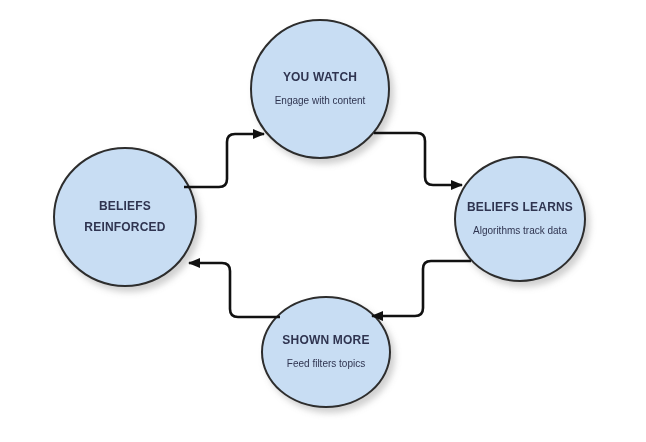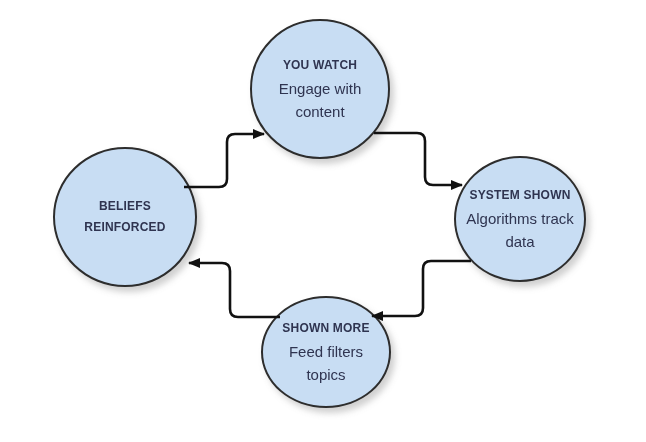--- a/index.html
+++ b/index.html
@@ -35,21 +35,21 @@
   .node-title{
     display:block;
     font-weight:700;
     font-size:12px;
     line-height:21px;
     letter-spacing:0.2px;
     color:var(--text);
   }
   .node-sub{
     display:block;
-    font-size:15px;
+    font-size:10px;
     line-height:23px;
     margin-top:1px;
     color:var(--text);
   }
   #node-you-watch{left:250px;top:19px;width:140px;height:140px;}
   #node-you-watch .node-inner{width:120px;}
   #node-system-learns{left:454px;top:156px;width:132px;height:126px;}
   #node-system-learns .node-inner{width:142px;}
   #node-shown-more{left:261px;top:296px;width:130px;height:112px;}
   #node-shown-more .node-inner{width:112px;}
@@ -77,21 +77,21 @@
 
   <div class="node" id="node-you-watch">
     <span class="node-inner">
       <span class="node-title">YOU WATCH</span>
       <span class="node-sub">Engage with content</span>
     </span>
   </div>
 
   <div class="node" id="node-system-learns">
     <span class="node-inner">
-      <span class="node-title">SYSTEM SHOWN</span>
+      <span class="node-title">BELIEFS LEARNS</span>
       <span class="node-sub">Algorithms track data</span>
     </span>
   </div>
 
   <div class="node" id="node-shown-more">
     <span class="node-inner">
       <span class="node-title">SHOWN MORE</span>
       <span class="node-sub">Feed filters topics</span>
     </span>
   </div>

